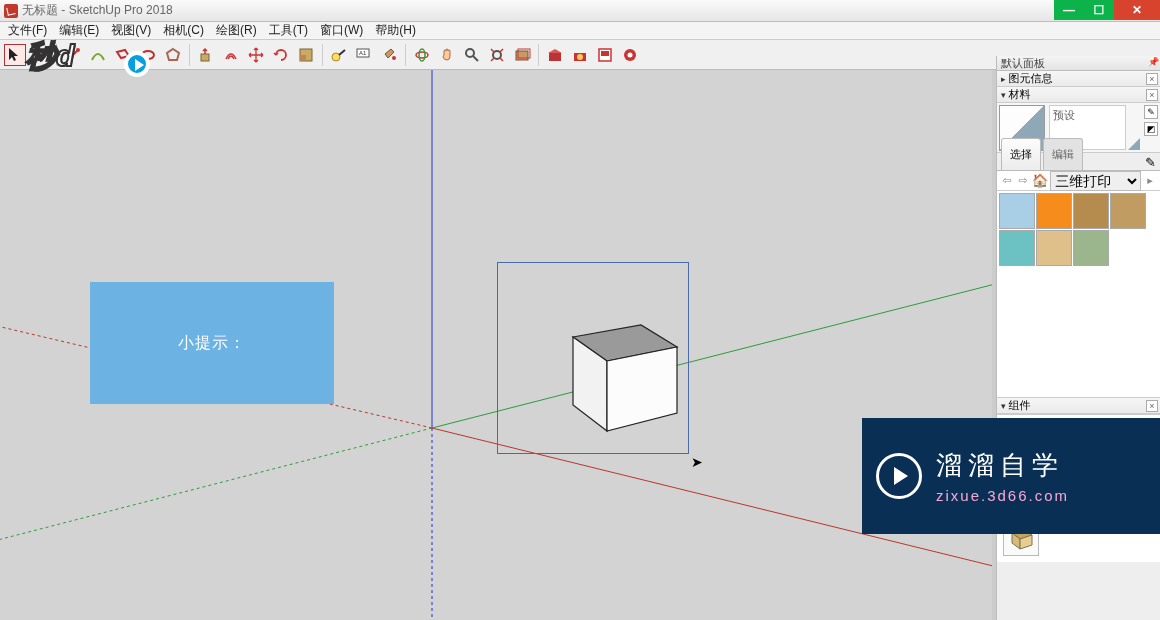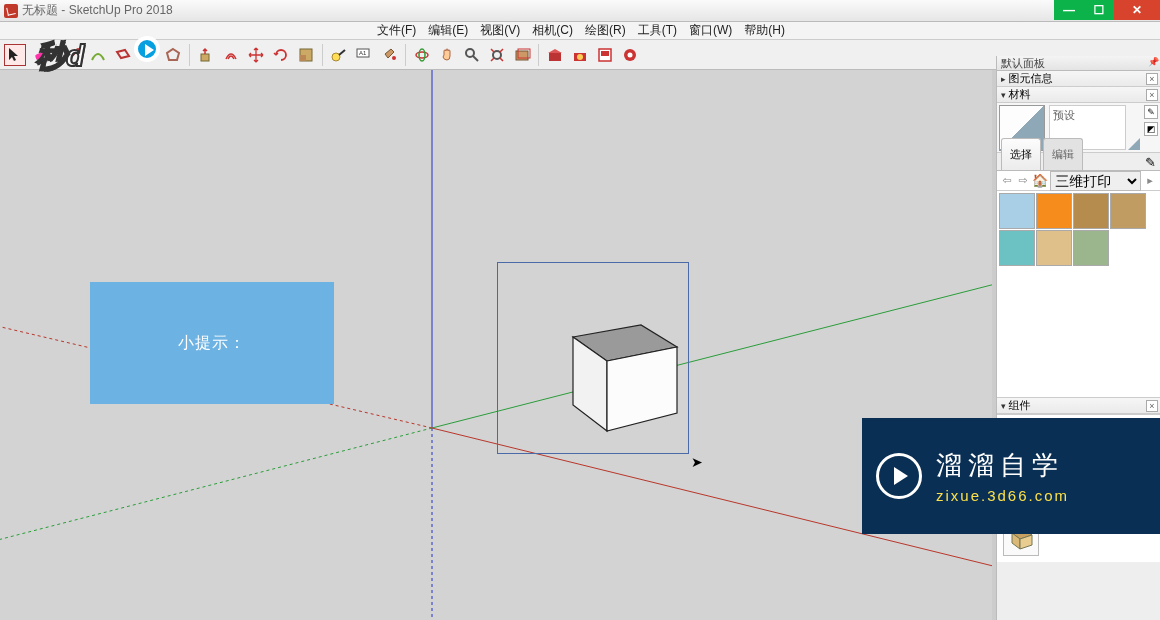--- a/index.html
+++ b/index.html
@@ -10,50 +10,50 @@
   .app-icon { width:14px; height:14px; background:#c0392b; border-radius:2px; margin-right:4px; position:relative; }
   .app-icon::after { content:''; position:absolute; inset:3px; border:1.5px solid #fff; border-top:none; border-right:none; transform:rotate(-12deg); }
   .titlebar .title { color:#666; font-size:12px; }
   .winbtns { position:absolute; right:0; top:0; display:flex; height:20px; }
   .winbtn { width:30px; height:20px; display:flex; align-items:center; justify-content:center; color:#fff; font-size:12px; font-weight:bold; cursor:pointer; }
   .winbtn.min { background:#0bb34a; }
   .winbtn.max { background:#0bb34a; }
   .winbtn.close { background:#d8432e; width:46px; }
 
   
-  .menubar { height:18px; background:#f4f4f4; border-bottom:1px solid #ccc; display:flex; align-items:center; padding-left:2px;justify-content:center; }
+  .menubar { height:18px; background:#f4f4f4; border-bottom:1px solid #ccc; display:flex; align-items:center; padding-left:2px; }
   .menubar .mitem { padding:1px 6px; color:#222; font-size:12px; cursor:pointer; }
 
   
   .toolbar { height:30px; background:#f0f0f0; border-bottom:1px solid #bbb; display:flex; align-items:center; padding:2px 4px; gap:3px; }
   .tbtn { width:22px; height:22px; display:inline-flex; align-items:center; justify-content:center; cursor:pointer; border:1px solid transparent; }
   .tbtn.active { border:1px solid #a33; background:#ffe8e8; }
   .tbtn svg { width:18px; height:18px; }
   .tsep { width:1px; height:22px; background:#ccc; margin:0 2px; }
 
   
   .workspace { position:absolute; top:70px; left:0; right:168px; bottom:0; background:#d3d3d3; overflow:hidden; }
   .workspace svg.axes { position:absolute; inset:0; width:100%; height:100%; }
   .selection-rect { position:absolute; left:497px; top:192px; width:192px; height:192px; border:1px solid #4a6aa8; }
   .cube { position:absolute; left:545px; top:235px; }
   .cursor-ptr { position:absolute; left:691px; top:384px; font-size:14px; color:#000; pointer-events:none; }
 
   .tip-box { position:absolute; left:90px; top:212px; width:244px; height:122px; background:#6cb2e2; color:#fff; display:flex; flex-direction:column; align-items:center; justify-content:center; font-size:16px; line-height:2; letter-spacing:1px; }
 
   
-  .wm-top { position:absolute; left:36px; top:36px; font-weight:900; color:#fff; font-size:30px; font-style:italic; -webkit-text-stroke:2px #333; text-shadow:1px 1px 0 #333; z-index:20; display:flex; align-items:flex-start;gap:48px; }
+  .wm-top { position:absolute; left:26px; top:36px; font-weight:900; color:#fff; font-size:30px; font-style:italic; -webkit-text-stroke:2px #333; text-shadow:1px 1px 0 #333; z-index:20; display:flex; align-items:flex-end;gap:48px; }
   .wm-top .circ { display:inline-block; width:26px; height:26px; border:4px solid #fff; border-radius:50%; background:#06a0e0; position:relative; margin:0 2px; vertical-align:middle; }
   .wm-top .circ::after { content:''; position:absolute; left:7px; top:4px; border-left:9px solid #fff; border-top:6px solid transparent; border-bottom:6px solid transparent; }
 
   .wm-bottom { position:absolute; left:862px; top:418px; width:307px; height:116px; background:#0a2f55; color:#fff; display:flex; align-items:center; padding:0 14px; gap:14px; z-index:30; }
   .wm-bottom .play { width:46px; height:46px; border:3px solid #fff; border-radius:50%; display:flex; align-items:center; justify-content:center; }
   .wm-bottom .play::after { content:''; border-left:14px solid #fff; border-top:9px solid transparent; border-bottom:9px solid transparent; margin-left:4px; }
   .wm-bottom .txt { display:flex; flex-direction:column; }
   .wm-bottom .t1 { font-size:26px; letter-spacing:6px; font-weight:500; }
-  .wm-bottom .t2 { font-size:15px; letter-spacing:2px; color:#fde047; margin-top:4px; }
+  .wm-bottom .t2 { font-size:15px; letter-spacing:2px; color:#f9a8d4; margin-top:4px; }
 
   
   .rightpanel { position:absolute; top:56px; right:0; width:164px; bottom:0; background:#eee; border-left:1px solid #bbb; font-size:11px; overflow:hidden;margin-left:37px; }
   .panel-header { height:15px; background:linear-gradient(#f4f4f4,#e4e4e4); border-bottom:1px solid #bbb; padding:0 4px; display:flex; align-items:center; color:#444; position:relative; }
   .panel-header .pin { position:absolute; right:2px; top:1px; width:10px; height:10px; color:#888; font-size:9px; }
   .panel-row { display:flex; align-items:center; height:16px; background:linear-gradient(#f6f6f6,#eaeaea); border-bottom:1px solid #ccc; padding:0 4px; position:relative; }
   .panel-row .arrow { margin-right:3px; color:#333; font-size:9px; }
   .panel-row .xbtn { position:absolute; right:2px; width:12px; height:12px; border:1px solid #aaa; color:#666; font-size:9px; display:flex; align-items:center; justify-content:center; background:#fff; }
 
   .mat-preview { display:flex; height:50px; border-bottom:1px solid #ccc; background:#f6f6f6; }

